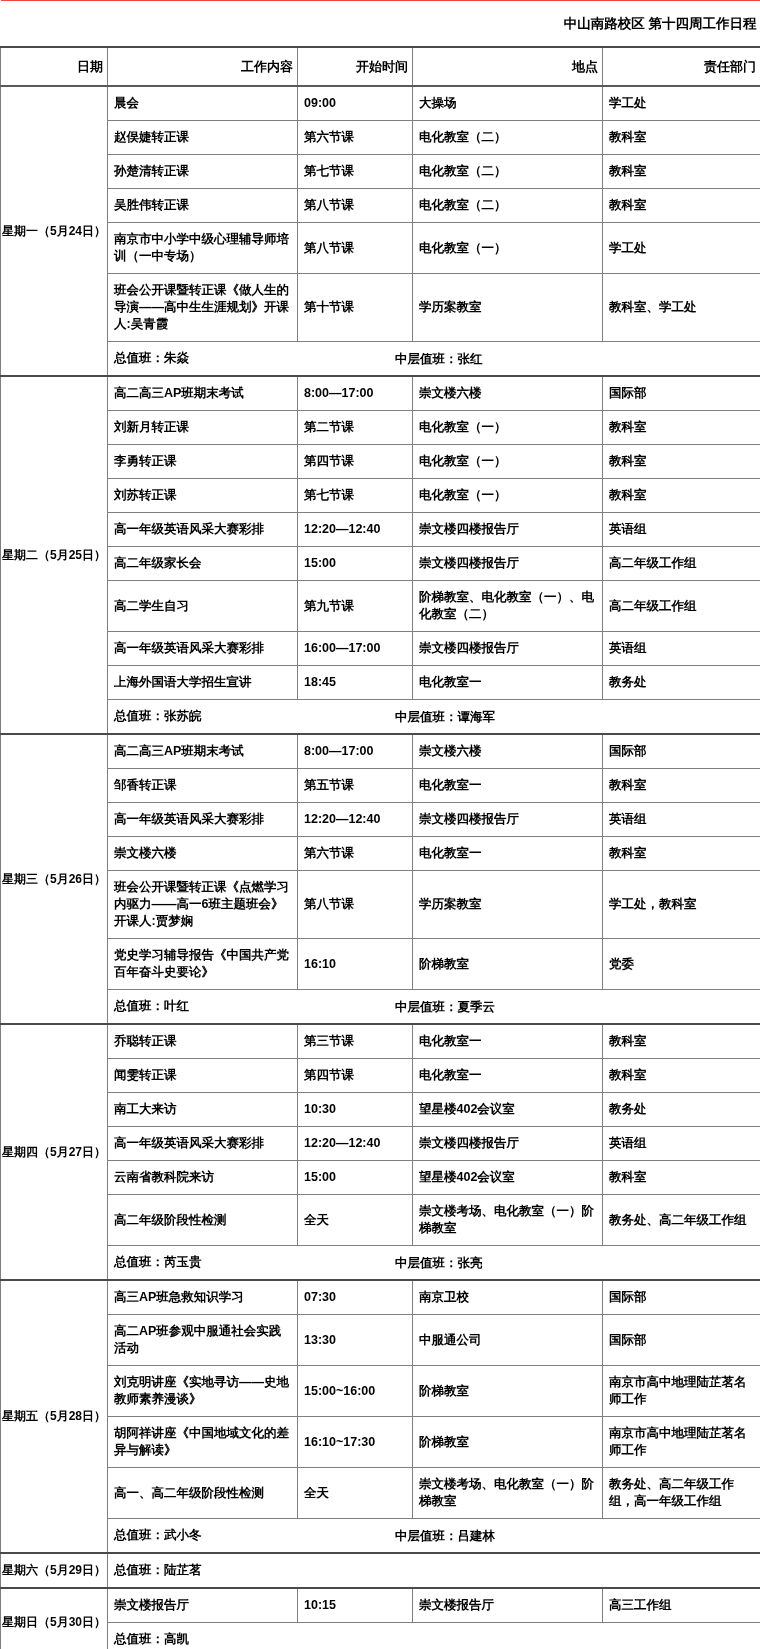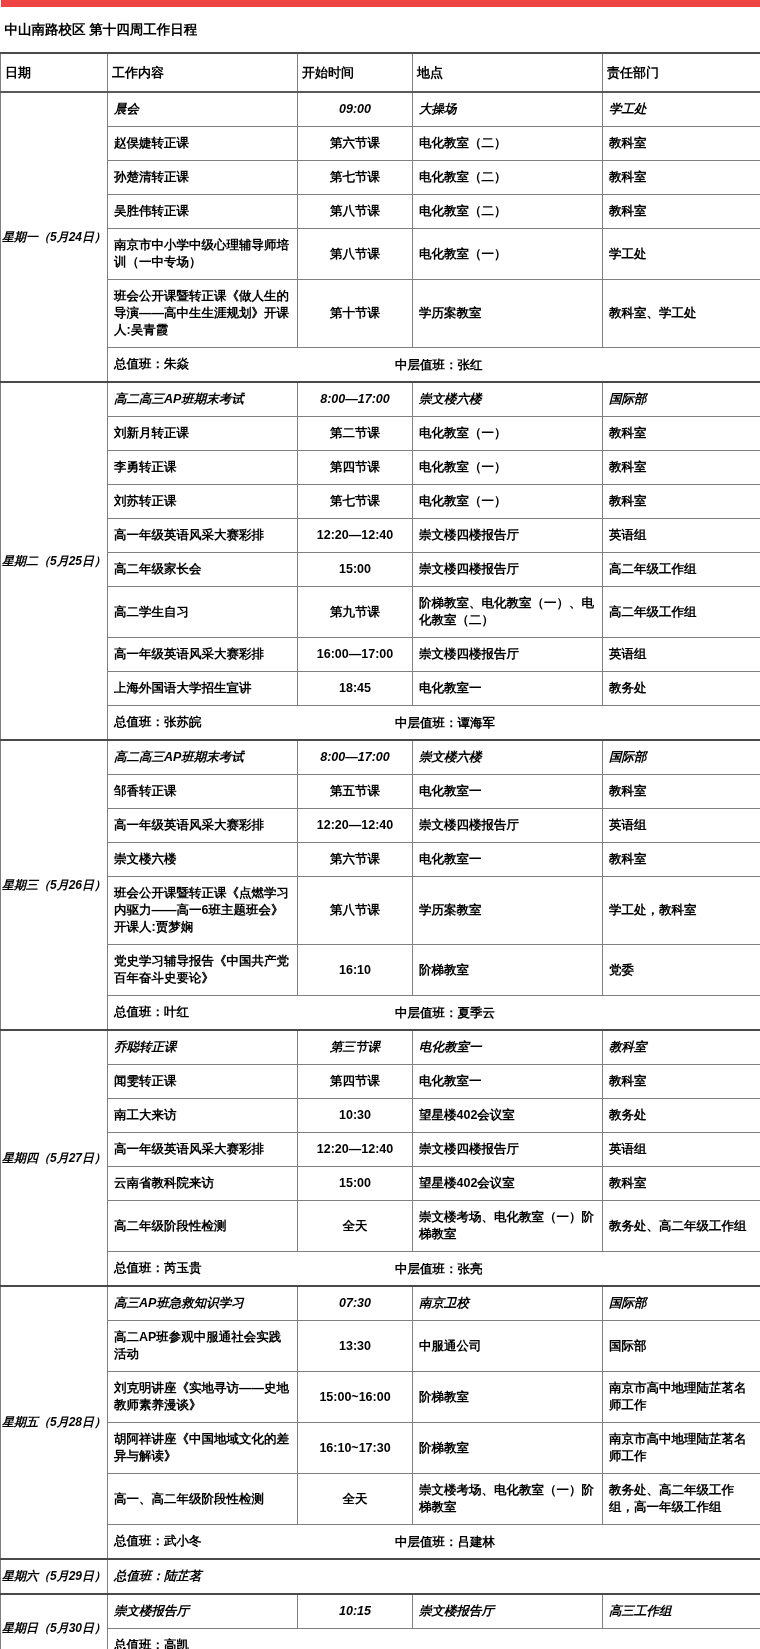--- a/index.html
+++ b/index.html
@@ -26,42 +26,42 @@
     border: 1px solid #7f7f7f;
     padding: 8px 6px;
     font-size: 12.5px;
     line-height: 17px;
     vertical-align: middle;
     overflow: hidden;
     word-break: break-all;
   }
   tr.title-row td {
     border: none;
-    border-top: 7px solid #ef4444;
+    border-top: 1px solid #ef4444;
     border-bottom: 2px solid #4a4a4a;
-    text-align: left;
+    text-align: right;
     font-size: 13.5px;
     padding: 14px 4px;
   }
   tr.header-row th {
-    text-align: left;
+    text-align: right;
     font-size: 13px;
     padding: 10px 4px;
     border-bottom: 2px solid #5a5a5a;
   }
   td.date-cell {
     text-align: center;
     padding: 2px 0;
     white-space: nowrap;
     font-size: 12px;
     overflow: hidden;
     margin-top: 36px;
   }
-  td.time-cell { text-align: center; }
-  tr.day-start td { border-top: 2px solid #4a4a4a; font-style: italic; }
+  td.time-cell { }
+  tr.day-start td { border-top: 2px solid #4a4a4a; }
   td.duty-cell {
     position: relative;
     white-space: nowrap;
   }
   .duty-middle {
     position: absolute;
     left: 44%;
     top: 50%;
     transform: translateY(-50%);
     white-space: nowrap;

